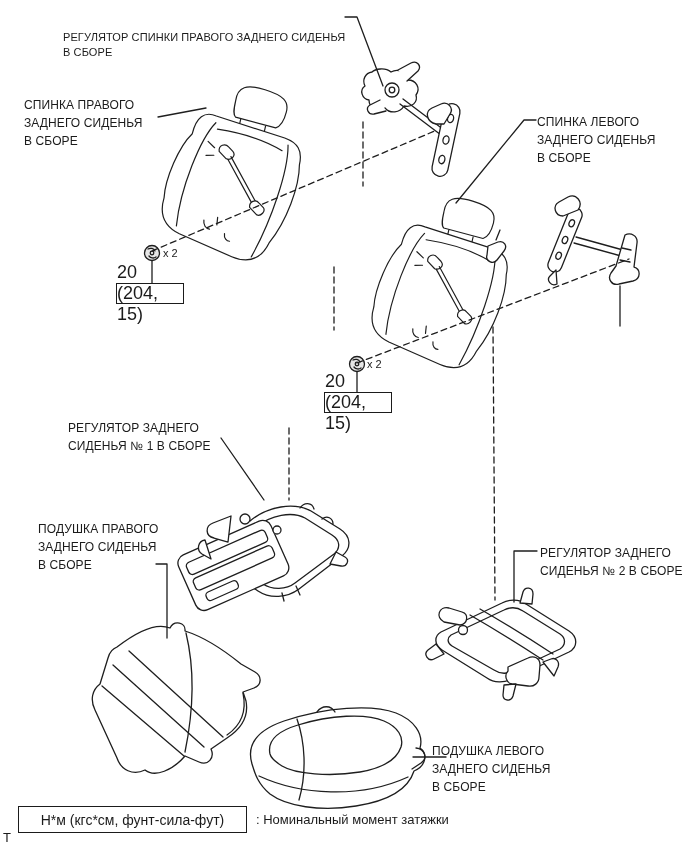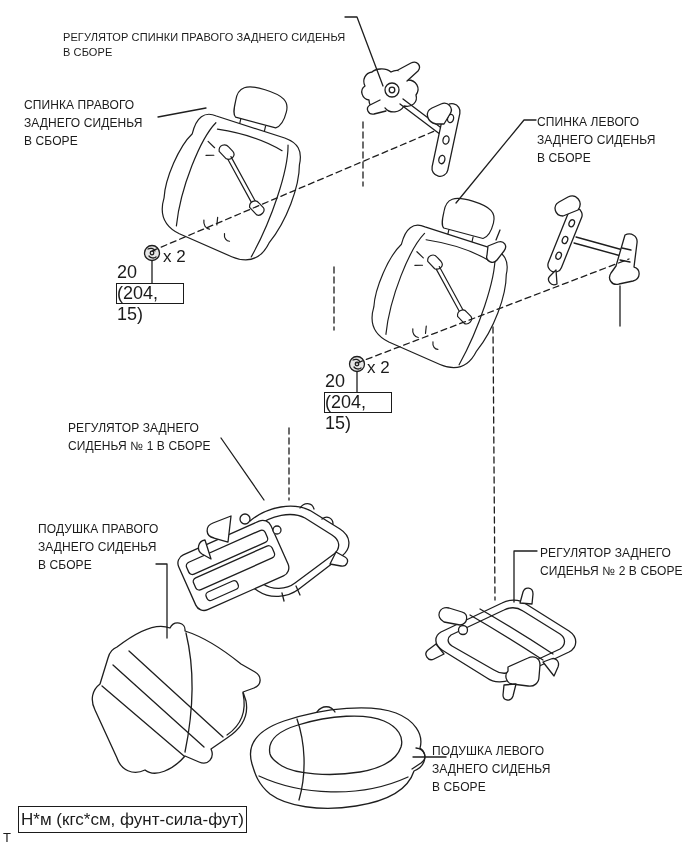--- a/index.html
+++ b/index.html
@@ -6,30 +6,30 @@
   .page{
     position:relative;width:691px;height:854px;background:#ffffff;
     font-family:"Liberation Sans", sans-serif;color:#1b1b1b;overflow:hidden;
   }
   svg.art{position:absolute;left:0;top:0;}
   .lbl{
     position:absolute;font-size:12px;line-height:18px;white-space:pre-line;
     color:#1b1b1b;letter-spacing:0.1px;
   }
   .lbl.sm{font-size:11px;line-height:15px;margin-top:20px;}
-  .qty{position:absolute;font-size:17px;color:#1b1b1b;}
+  .qty{position:absolute;font-size:11px;color:#1b1b1b;}
   .torque-box{
     position:absolute;border:1.5px solid #1b1b1b;background:#fff;
     display:flex;align-items:center;justify-content:center;
     font-size:18px;color:#1b1b1b;box-sizing:border-box;
   }
   .legend-box{
     position:absolute;left:18px;top:806px;width:229px;height:27px;
     border:1.5px solid #1b1b1b;background:#fff;display:flex;align-items:center;
-    justify-content:center;font-size:17px;box-sizing:border-box;
+    justify-content:center;font-size:14px;box-sizing:border-box;
   }
   .legend-note{
     position:absolute;left:256px;top:806px;height:27px;display:flex;
     align-items:center;font-size:13px;
   }
   .corner-mark{position:absolute;left:3px;top:830px;font-size:13px;}
 </style>
 </head>
 <body>
 
@@ -206,16 +206,17 @@
 ЗАДНЕГО СИДЕНЬЯ
 В СБОРЕ</div>
 
   <div class="qty" style="left:163px;top:247px">x 2</div>
   <div class="qty" style="left:367px;top:358px">x 2</div>
 
   <div class="torque-box" style="left:116px;top:283px;width:68px;height:21px">20 (204, 15)</div>
   <div class="torque-box" style="left:324px;top:392px;width:68px;height:21px">20 (204, 15)</div>
 
   <div class="legend-box">Н*м (кгс*см, фунт-сила-фут)</div>
+  <div class="legend-note">: Номинальный момент затяжки</div>
 
   <div class="corner-mark">Т</div>
 
 </div>
 
 </body></html>

